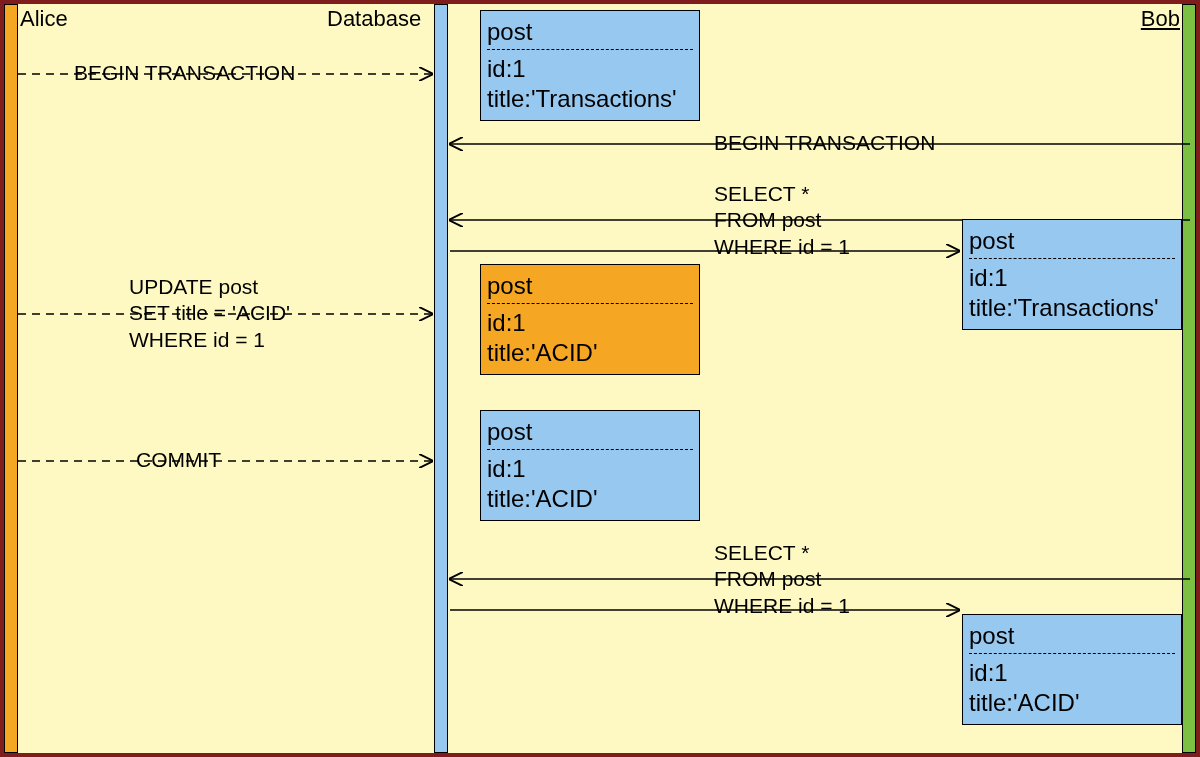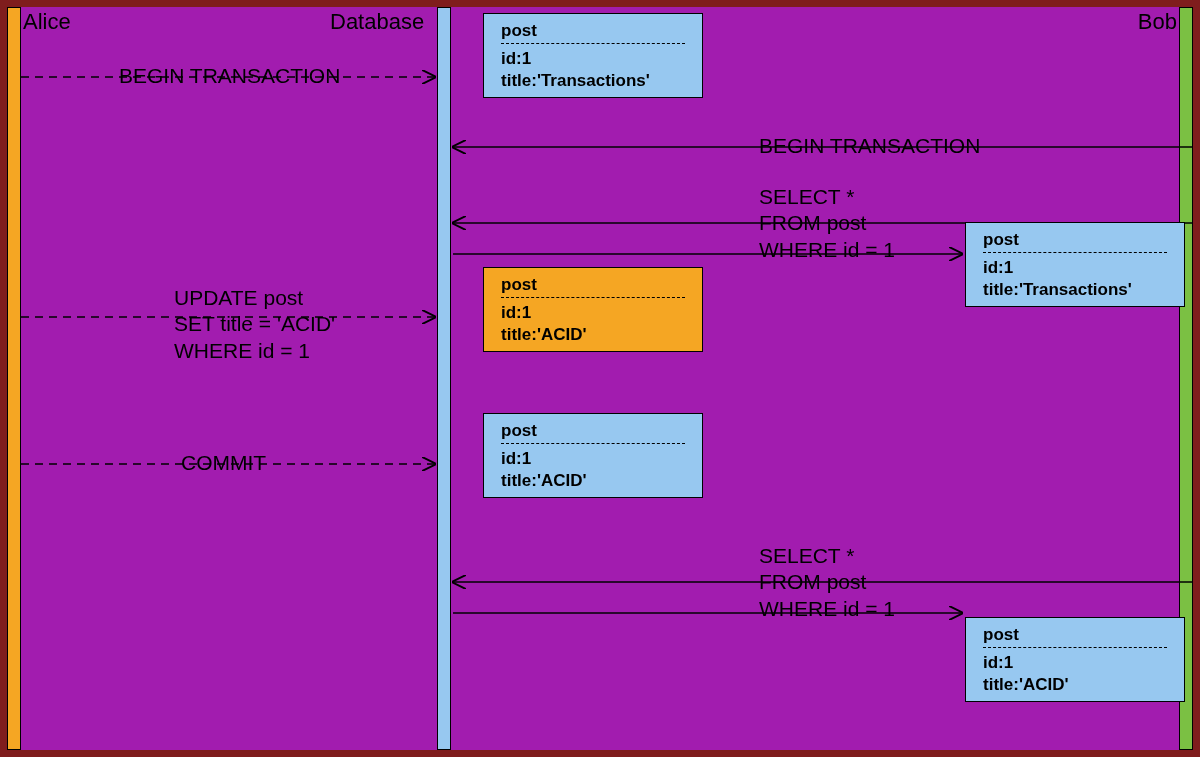--- a/index.html
+++ b/index.html
@@ -1,42 +1,42 @@
 <!DOCTYPE html>
 <html><head>
 <meta charset="utf-8">
 <style>
   html,body{margin:0;padding:0;}
   body{font-family:Arial,Helvetica,sans-serif;font-size:20px;color:#000;}
-  .stage{position:relative;width:1200px;height:757px;background:#a21caf;border:7px solid #7f1d1d;box-sizing:border-box;}
+  .stage{position:relative;width:1200px;height:757px;background:#fef9c3;border:4px solid #7f1d1d;box-sizing:border-box;}
   .lifeline{position:absolute;top:0;bottom:0;width:12px;border:1px solid #000;}
   .ll-alice{left:0;background:#f5a623;}
   .ll-db{left:430px;background:#97c8f0;}
   .ll-bob{right:0;background:#7bc043;}
   .actor-label{position:absolute;top:2px;font-size:22px;}
-  .msg{position:absolute;font-size:21px;line-height:1.25;white-space:pre;margin-left:42px;}
-  .box{position:absolute;width:220px;border:1px solid #000;padding:6px 17px;font-size:17px;line-height:1.25;box-sizing:border-box;font-weight:bold;}
+  .msg{position:absolute;font-size:21px;line-height:1.25;white-space:pre;}
+  .box{position:absolute;width:220px;border:1px solid #000;padding:6px 6px;font-size:24px;line-height:1.25;box-sizing:border-box;}
   .box.blue{background:#97c8f0;}
   .box.orange{background:#f5a623;}
   .box .hdr{margin-bottom:2px;}
   .box .sep{border-top:1.5px dashed #000;margin:2px 0 4px 0;}
   svg.arrows{position:absolute;left:0;top:0;width:1200px;height:757px;pointer-events:none;}
 </style>
 </head>
 <body>
 
 <div class="stage">
 
   <div class="lifeline ll-alice"></div>
   <div class="lifeline ll-db"></div>
   <div class="lifeline ll-bob"></div>
 
   <div class="actor-label" style="left:16px;">Alice</div>
   <div class="actor-label" style="left:323px;">Database</div>
-  <div class="actor-label" style="right:16px;">Bob</div>
+  <div class="actor-label" style="right:16px;text-decoration:underline;">Bob</div>
 
   <svg class="arrows">
     <defs>
       <marker id="arr" viewBox="0 0 12 12" refX="11" refY="6" markerWidth="9" markerHeight="9" orient="auto-start-reverse">
         <path d="M0,0 L12,6 L0,12" fill="none" stroke="#000" stroke-width="1.6"></path>
       </marker>
     </defs>
 
     <line x1="14" y1="70" x2="428" y2="70" stroke="#000" stroke-width="1.6" stroke-dasharray="8 6" marker-end="url(#arr)"></line>
     <line x1="14" y1="310" x2="428" y2="310" stroke="#000" stroke-width="1.6" stroke-dasharray="8 6" marker-end="url(#arr)"></line>
@@ -45,21 +45,21 @@
     <line x1="1186" y1="140" x2="446" y2="140" stroke="#000" stroke-width="1.6" marker-end="url(#arr)"></line>
     <line x1="1186" y1="216" x2="446" y2="216" stroke="#000" stroke-width="1.6" marker-end="url(#arr)"></line>
 
     <line x1="446" y1="247" x2="955" y2="247" stroke="#000" stroke-width="1.6" marker-end="url(#arr)"></line>
 
     <line x1="1186" y1="575" x2="446" y2="575" stroke="#000" stroke-width="1.6" marker-end="url(#arr)"></line>
     <line x1="446" y1="606" x2="955" y2="606" stroke="#000" stroke-width="1.6" marker-end="url(#arr)"></line>
   </svg>
 
   <div class="msg" style="left:70px;top:56px;">BEGIN TRANSACTION</div>
-  <div class="msg" style="left:125px;top:278px;">UPDATE post
+  <div class="msg" style="left:125px;top:270px;">UPDATE post
 SET title = 'ACID'
 WHERE id = 1</div>
   <div class="msg" style="left:132px;top:443px;">COMMIT</div>
   <div class="msg" style="left:710px;top:126px;">BEGIN TRANSACTION</div>
   <div class="msg" style="left:710px;top:177px;">SELECT *
 FROM post
 WHERE id = 1</div>
   <div class="msg" style="left:710px;top:536px;">SELECT *
 FROM post
 WHERE id = 1</div>

